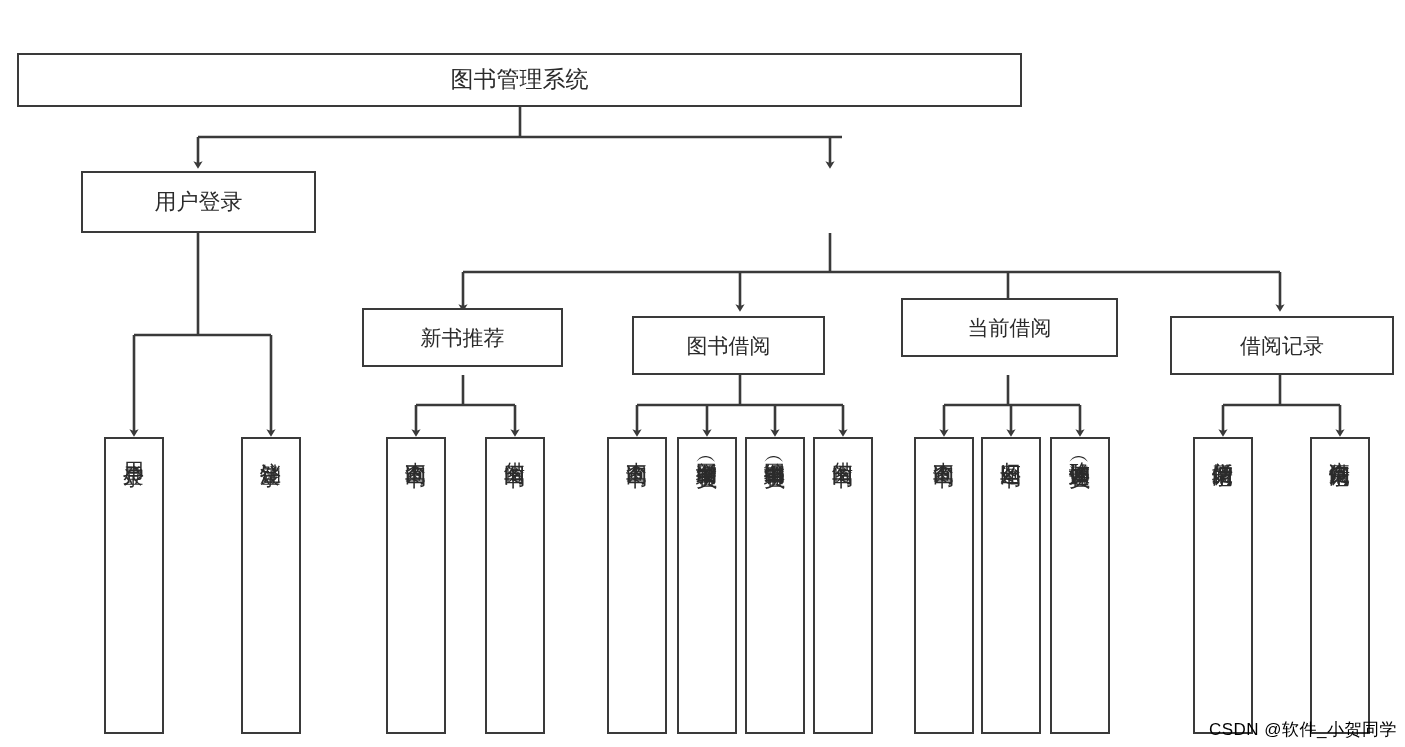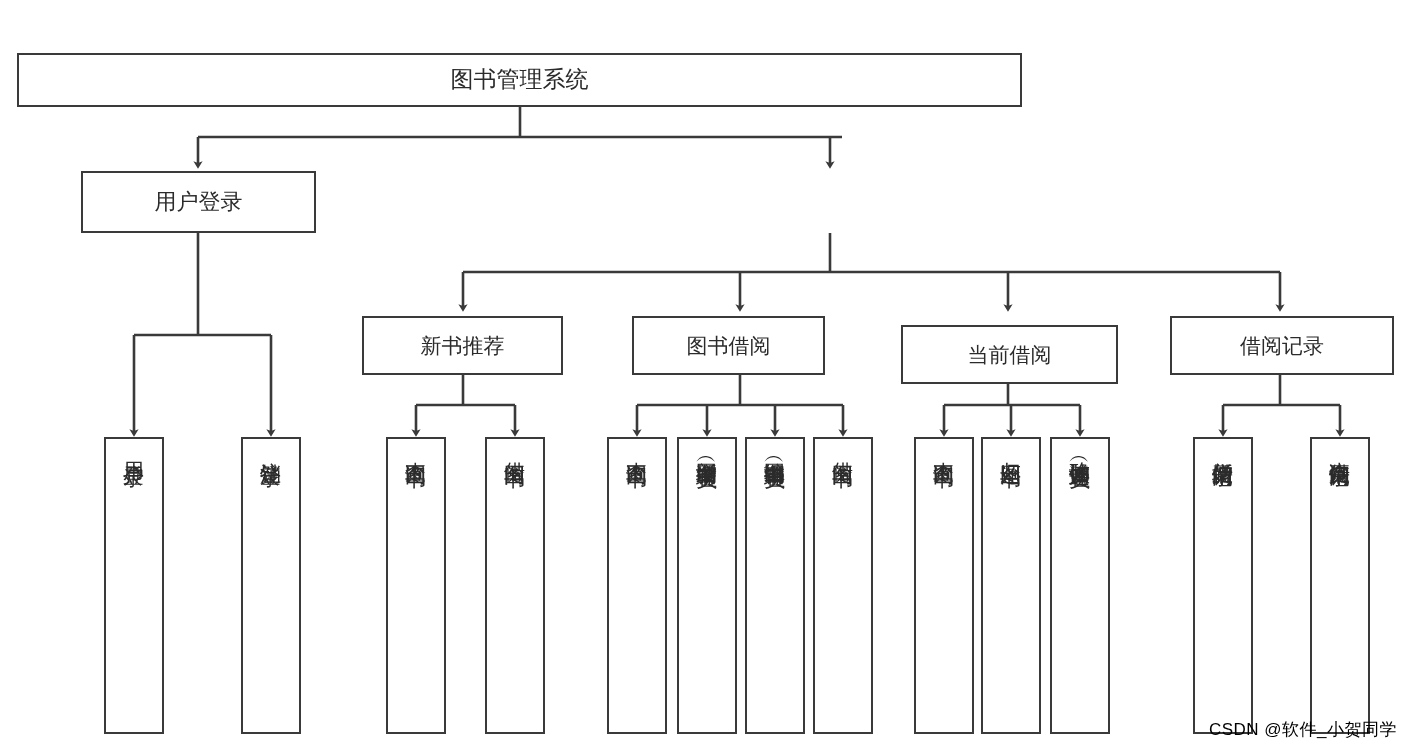--- a/index.html
+++ b/index.html
@@ -145,29 +145,29 @@
 
   <div class="node-box node-root" style="left:17px; top:13px; width:1005px; height:54px;margin-top:40px;">
     <span class="node-label">图书管理系统</span>
   </div>
 
   <div class="node-box node-l1" style="left:81px; top:171px; width:235px; height:62px;">
     <span class="node-label">用户登录</span>
   </div>
 
 
-  <div class="node-box node-l2" style="left:362px; top:316px; width:201px; height:59px;">
+  <div class="node-box node-l2" style="left:362px; top:308px; width:201px; height:59px;">
     <span class="node-label">新书推荐</span>
   </div>
 
   <div class="node-box node-l2" style="left:632px; top:316px; width:193px; height:59px;">
     <span class="node-label">图书借阅</span>
   </div>
 
-  <div class="node-box node-l2" style="left:901px; top:325px; width:217px; height:59px;">
+  <div class="node-box node-l2" style="left:901px; top:298px; width:217px; height:59px;">
     <span class="node-label">当前借阅</span>
   </div>
 
   <div class="node-box node-l2" style="left:1170px; top:316px; width:224px; height:59px;">
     <span class="node-label">借阅记录</span>
   </div>
 
   <div class="node-box node-leaf" style="left:104px; top:437px; width:60px; height:297px;">
     <span class="node-label">用户登录</span>
   </div>

